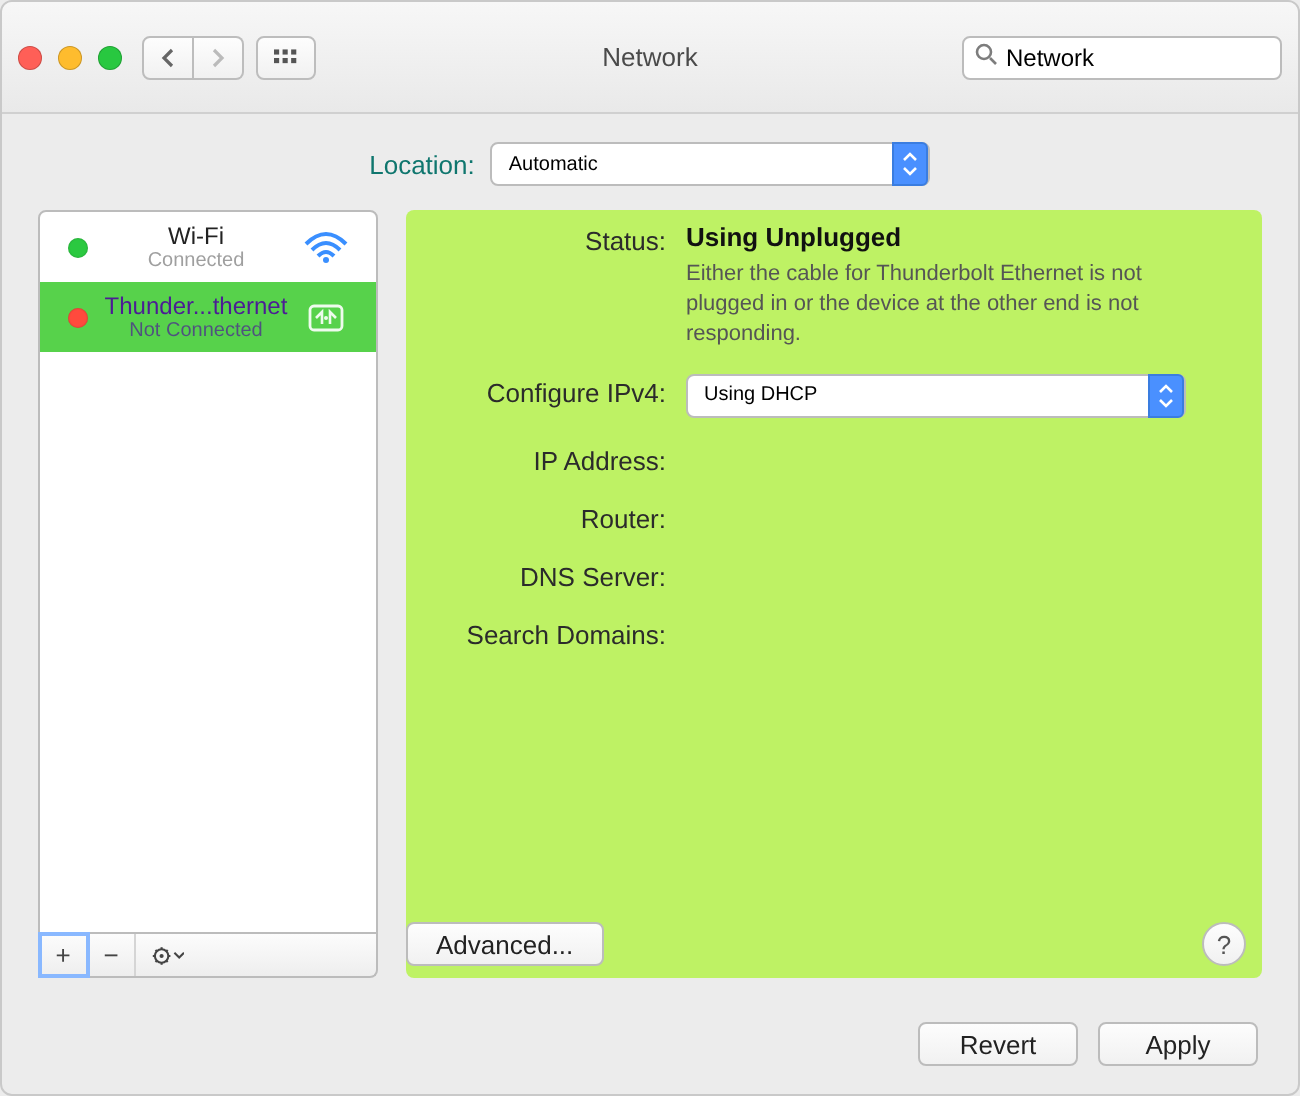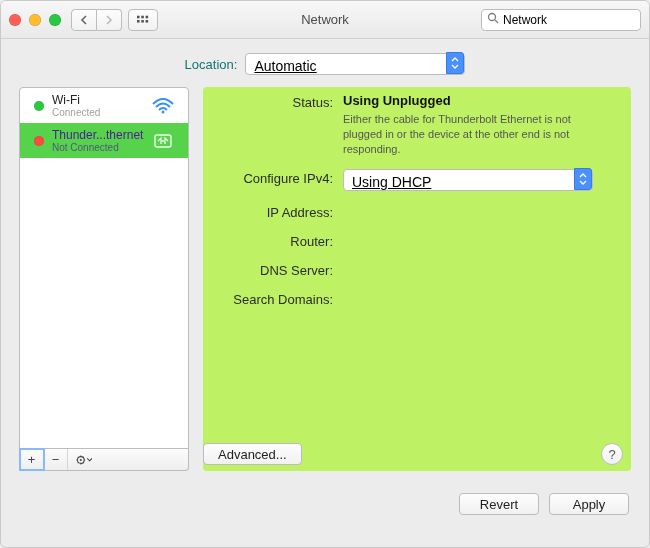--- a/index.html
+++ b/index.html
@@ -1,46 +1,46 @@
 <!DOCTYPE html>
 <html><head>
 <meta charset="utf-8">
 <style>
 * { box-sizing: border-box; margin: 0; padding: 0; font-family: -apple-system, "Helvetica Neue", Arial, sans-serif; }
 body { width: 650px; height: 548px; background: #ececec; border: 1px solid #c9c9c9; border-radius: 6px; overflow: hidden; position: relative; }
 
 
-.titlebar { height: 38px; background: linear-gradient(#f7f7f7, #e9e9e9); border-bottom: 1px solid #d0d0d0; display: flex; align-items: center; padding: 0 8px; position: relative; }
+.titlebar { height: 56px; background: linear-gradient(#f7f7f7, #e9e9e9); border-bottom: 1px solid #d0d0d0; display: flex; align-items: center; padding: 0 8px; position: relative; }
 .traffic { display: flex; gap: 8px; align-items: center; margin-right: 10px; }
 .dot { width: 12px; height: 12px; border-radius: 50%; box-shadow: inset 0 0 0 0.5px rgba(0,0,0,0.2); }
 .dot.red { background: #ff5f57; }
 .dot.yellow { background: #febc2e; }
 .dot.green { background: #28c840; }
 .nav-group { display: flex; }
 .tb-btn { height: 22px; background: linear-gradient(#fdfdfd,#f1f1f1); border: 1px solid #bdbdbd; display: flex; align-items: center; justify-content: center; color: #555; font-size: 11px; padding: 0 8px; cursor: default; }
 .tb-btn:first-child { border-top-left-radius: 4px; border-bottom-left-radius: 4px; }
 .tb-btn:last-child { border-top-right-radius: 4px; border-bottom-right-radius: 4px; border-left: none; }
 .grid-btn { border-radius: 4px; margin-left: 6px; width: 30px; }
 .title { position: absolute; left: 0; right: 0; text-align: center; font-size: 13px; color: #4a4a4a; pointer-events: none; }
 .search-wrap { margin-left: auto; display: flex; align-items: center; background: #fff; border: 1px solid #bcbcbc; border-radius: 4px; height: 22px; width: 160px; padding: 0 5px; }
 .search-wrap .mag { color: #7d7d7d; margin-right: 4px; font-size: 12px; }
 .search-wrap input { border: none; outline: none; flex: 1; font-size: 12px; background: transparent; }
 
 
 .location-row { display: flex; align-items: center; justify-content: center; gap: 8px; padding: 14px 0 12px; }
 .location-row label { font-size: 13px; color: #0f766e; }
-.select { background: #fff; border: 1px solid #bcbcbc; border-radius: 4px; height: 22px; display: flex; align-items: flex-end; padding: 0 0 0 8px; font-size: 14px; position: relative; text-decoration: underline; }
+.select { background: #fff; border: 1px solid #bcbcbc; border-radius: 4px; height: 22px; display: flex; align-items: center; padding: 0 0 0 8px; font-size: 10px; position: relative; }
 .select .arrows { width: 18px; height: 22px; background: #4a90ff; border-top-right-radius: 3px; border-bottom-right-radius: 3px; display: flex; flex-direction: column; align-items: center; justify-content: center; color: #fff; font-size: 7px; margin-left: auto; border: 0.5px solid #3a7de0; }
 .select .value { flex: 1; }
 
 
 .main { display: flex; padding: 0 18px 12px 18px; gap: 14px; }
 .sidebar { width: 170px; display: flex; flex-direction: column; }
 .service-list { flex: 1; background: #fff; border: 1px solid #bcbcbc; border-radius: 4px 4px 0 0; overflow: hidden; min-height: 362px; }
-.service-item { display: flex; align-items: center; padding: 5px 14px; gap: 8px; }
+.service-item { display: flex; align-items: center; padding: 5px 14px; gap: 8px; text-align: center; }
 .service-item.selected { background: #57d24b; color: #4c1d95; }
 .status-dot { width: 10px; height: 10px; border-radius: 50%; flex-shrink: 0; }
 .status-dot.green { background: #2bc940; box-shadow: inset 0 0 1px rgba(0,0,0,0.3); }
 .status-dot.red { background: #ff4a3d; box-shadow: inset 0 0 1px rgba(0,0,0,0.3); }
 .service-text { flex: 1; min-width: 0; }
 .svc-name { font-size: 12px; white-space: nowrap; overflow: hidden; text-overflow: ellipsis; }
 .svc-sub { font-size: 10px; opacity: 0.7; }
 .service-item:not(.selected) .svc-name { color: #222; }
 .service-item:not(.selected) .svc-sub { color: #777; }
 .svc-icon { width: 22px; height: 18px; display:flex; align-items:center; justify-content:center; }

